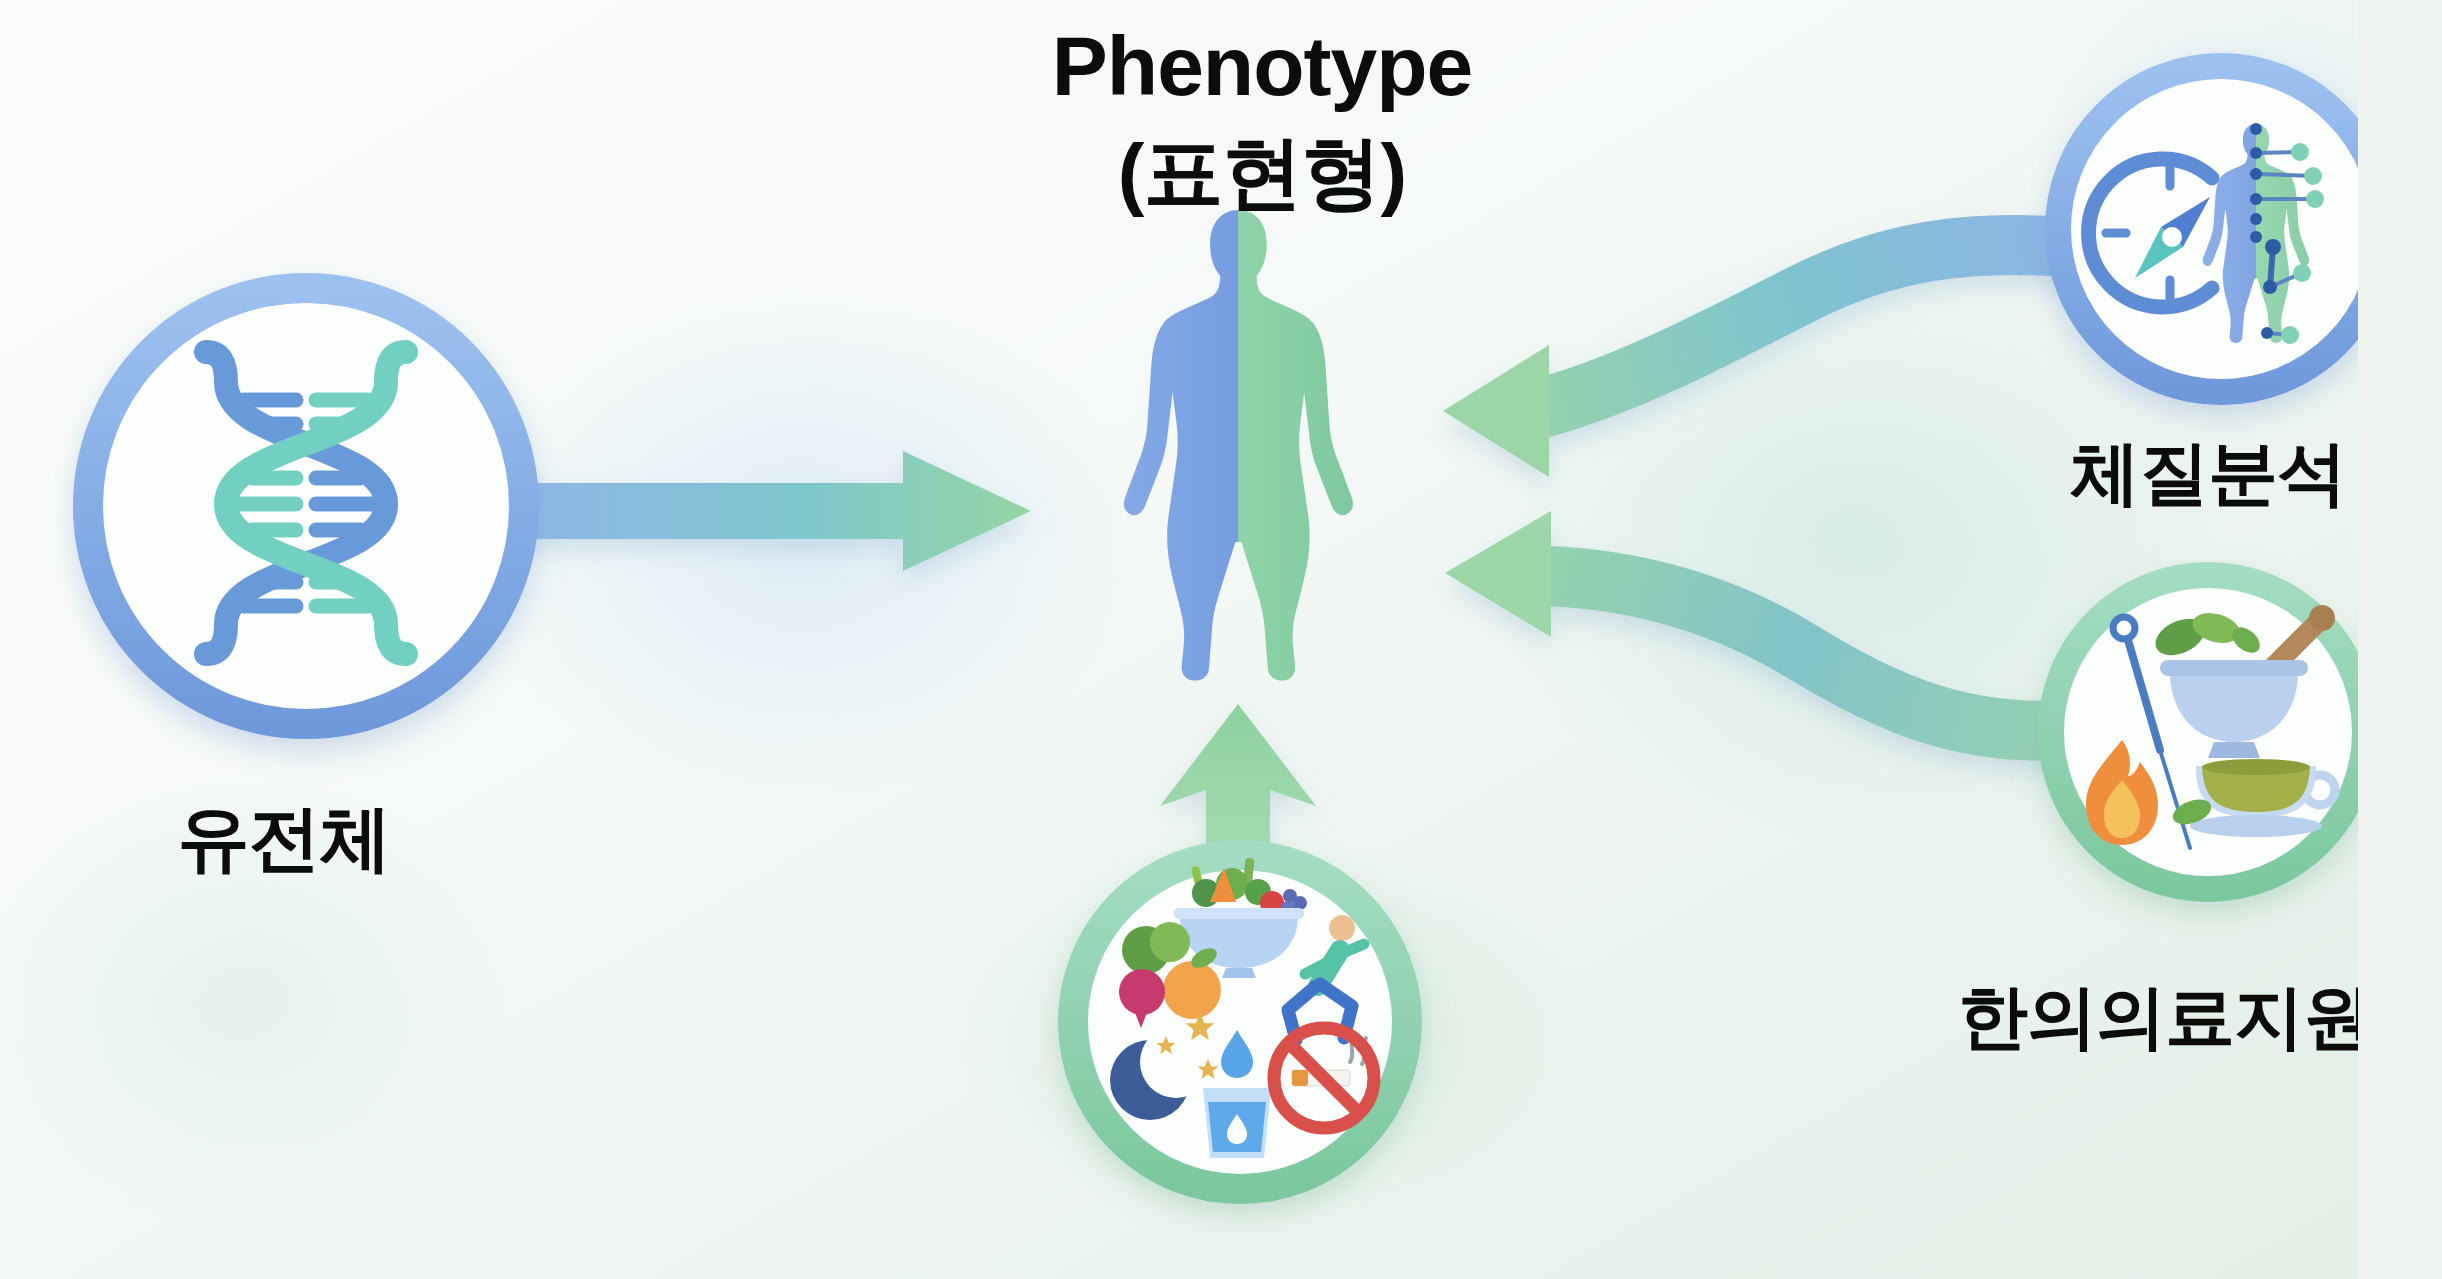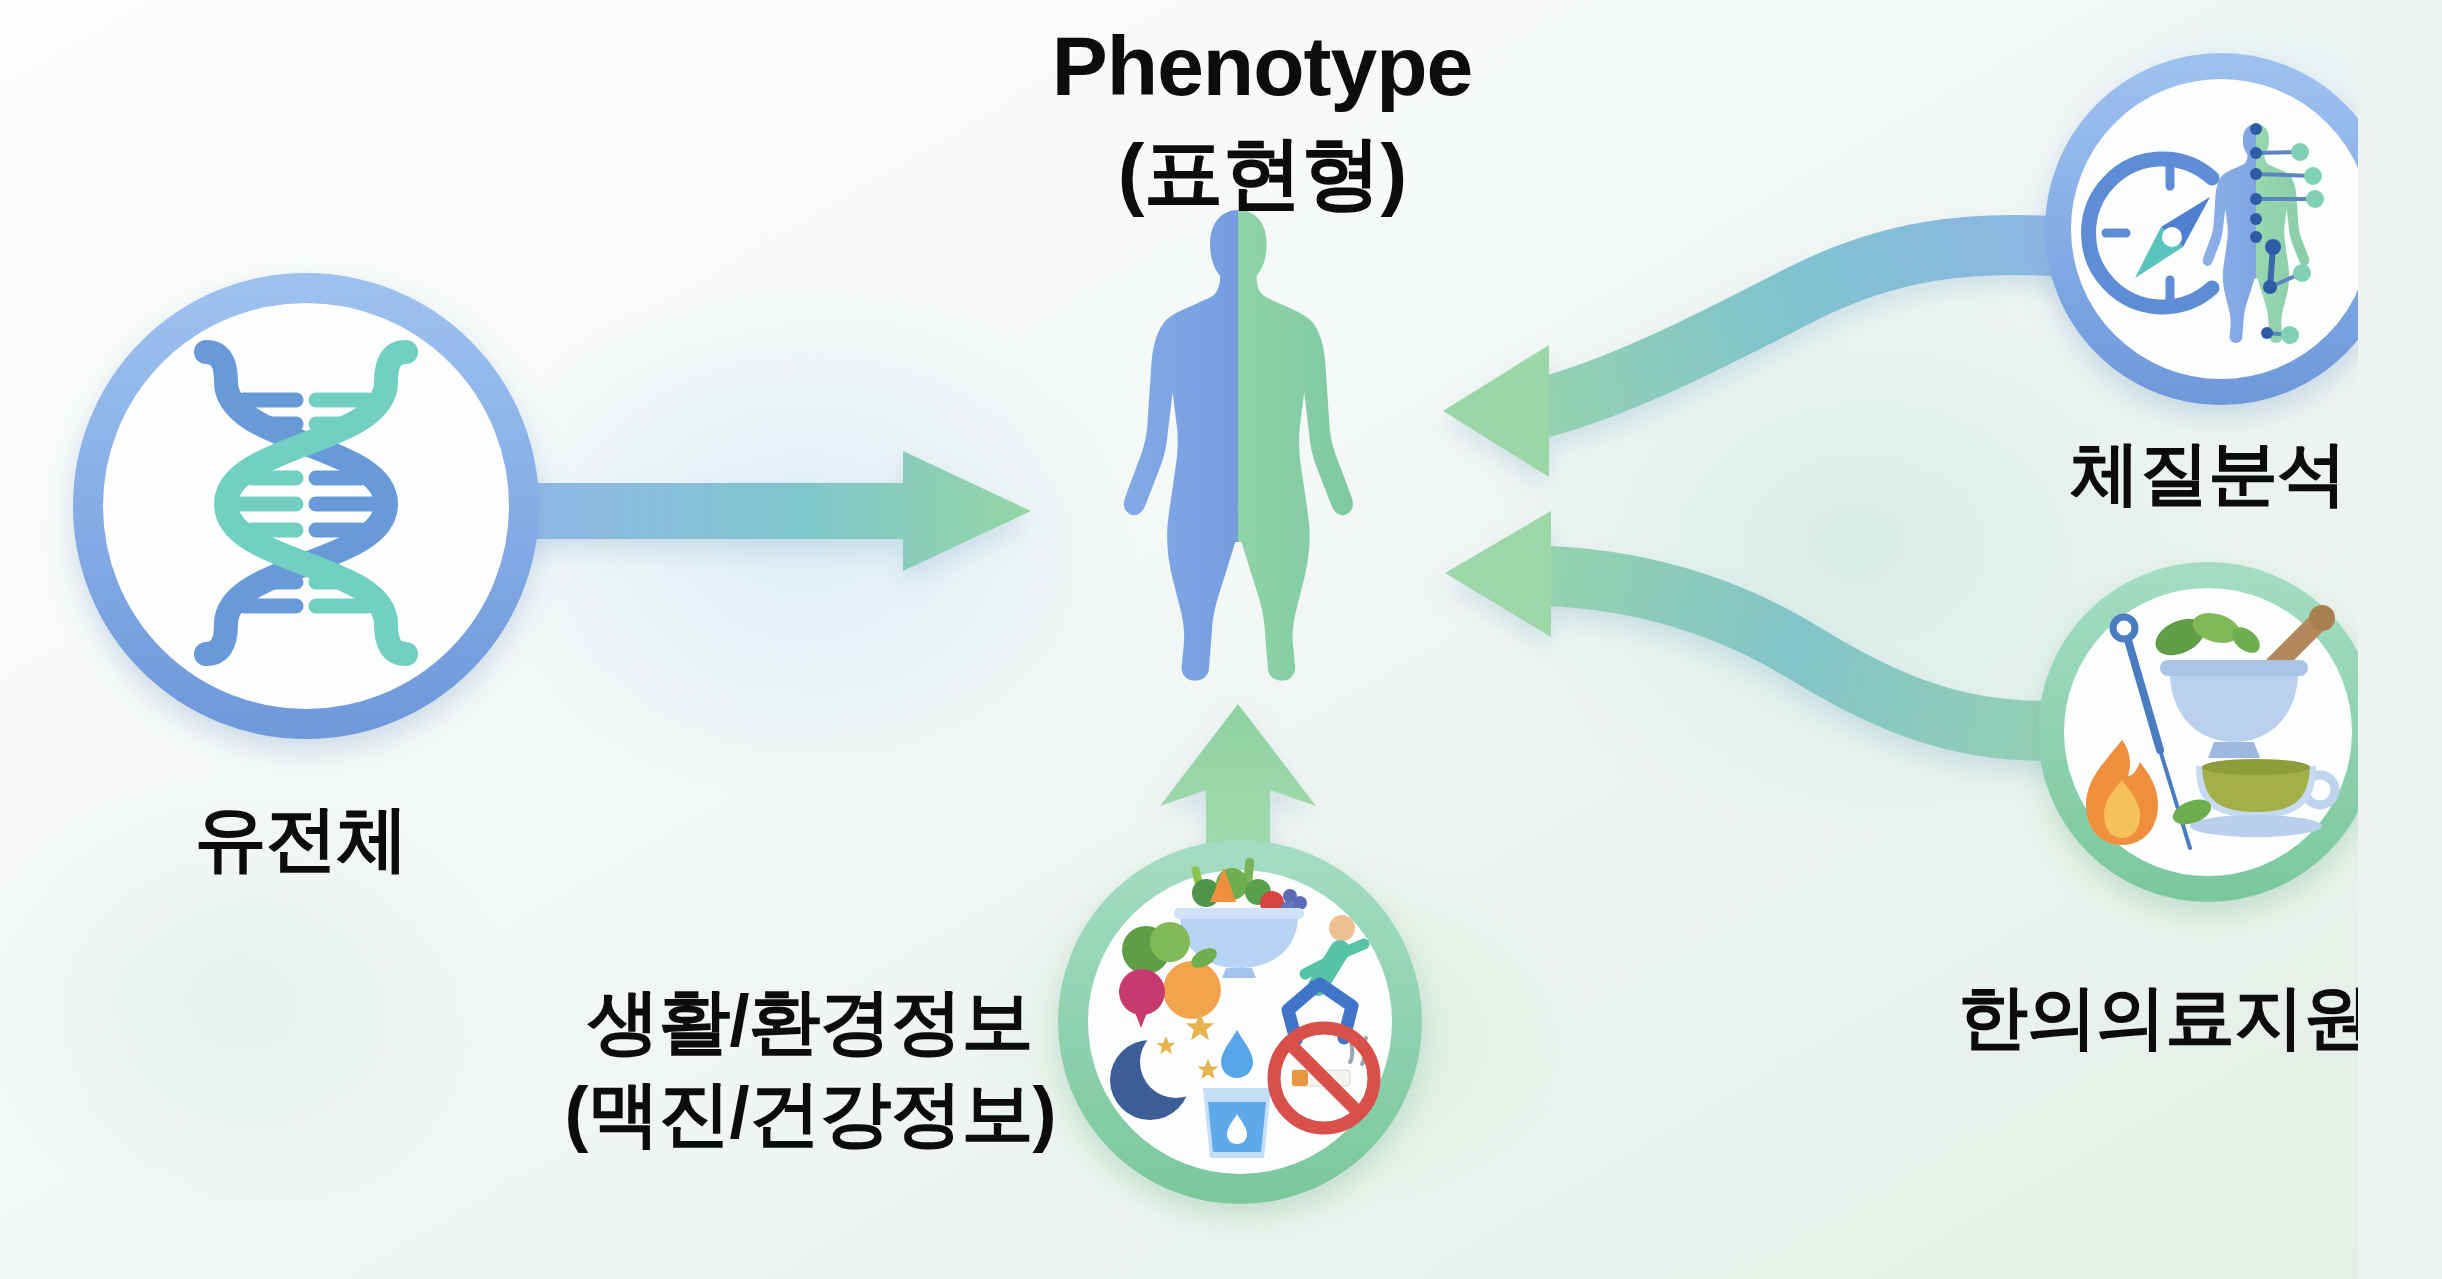--- a/index.html
+++ b/index.html
@@ -12,21 +12,21 @@
   .wash.w1{left:330px;top:180px;width:940px;height:720px;background:radial-gradient(closest-side,rgba(205,228,246,.55),rgba(205,228,246,0) 72%);}
   .wash.w2{left:1330px;top:120px;width:1050px;height:840px;background:radial-gradient(closest-side,rgba(193,228,221,.5),rgba(193,228,221,0) 72%);}
   .wash.w3{left:830px;top:760px;width:880px;height:540px;background:radial-gradient(closest-side,rgba(196,228,208,.55),rgba(196,228,208,0) 72%);}
   .wash.w4{left:-140px;top:680px;width:760px;height:640px;background:radial-gradient(closest-side,rgba(206,231,226,.4),rgba(206,231,226,0) 72%);}
   .wash.w5{left:1960px;top:-120px;width:620px;height:520px;background:radial-gradient(closest-side,rgba(210,232,246,.4),rgba(210,232,246,0) 72%);}
   svg.scene{position:absolute;left:0;top:0;}
   .lbl{position:absolute;color:#0c0c0c;font-weight:800;text-align:center;letter-spacing:-1px;line-height:1.3;}
   .title-block{left:762px;top:12px;width:1000px;}
   .title-line1{font-size:84px;}
   .title-line2{font-size:80px;}
-  .lbl-genome{left:51px;top:792px;width:500px;font-size:72px;}
+  .lbl-genome{left:34px;top:792px;width:500px;font-size:72px;}
   .lbl-constitution{left:1958px;top:428px;width:500px;font-size:70px;}
   .lbl-medicine{left:1865px;top:972px;width:600px;font-size:70px;}
   .lbl-lifestyle{left:435px;top:975px;width:750px;font-size:72px;line-height:1.28;}
 </style>
 </head>
 <body>
 
 <div class="stage">
 
   <div class="wash w1"></div>
@@ -264,18 +264,14 @@
   </svg>
 
   <div class="lbl title-block">
     <div class="title-line1">Phenotype</div>
     <div class="title-line2">(표현형)</div>
   </div>
 
   <div class="lbl lbl-genome">유전체</div>
   <div class="lbl lbl-constitution">체질분석</div>
   <div class="lbl lbl-medicine">한의의료지원</div>
-  <div class="lbl lbl-lifestyle">
-    <div>생활/환경정보</div>
-    <div>(맥진/건강정보)</div>
-  </div>
 
 </div>
 
 </body></html>

